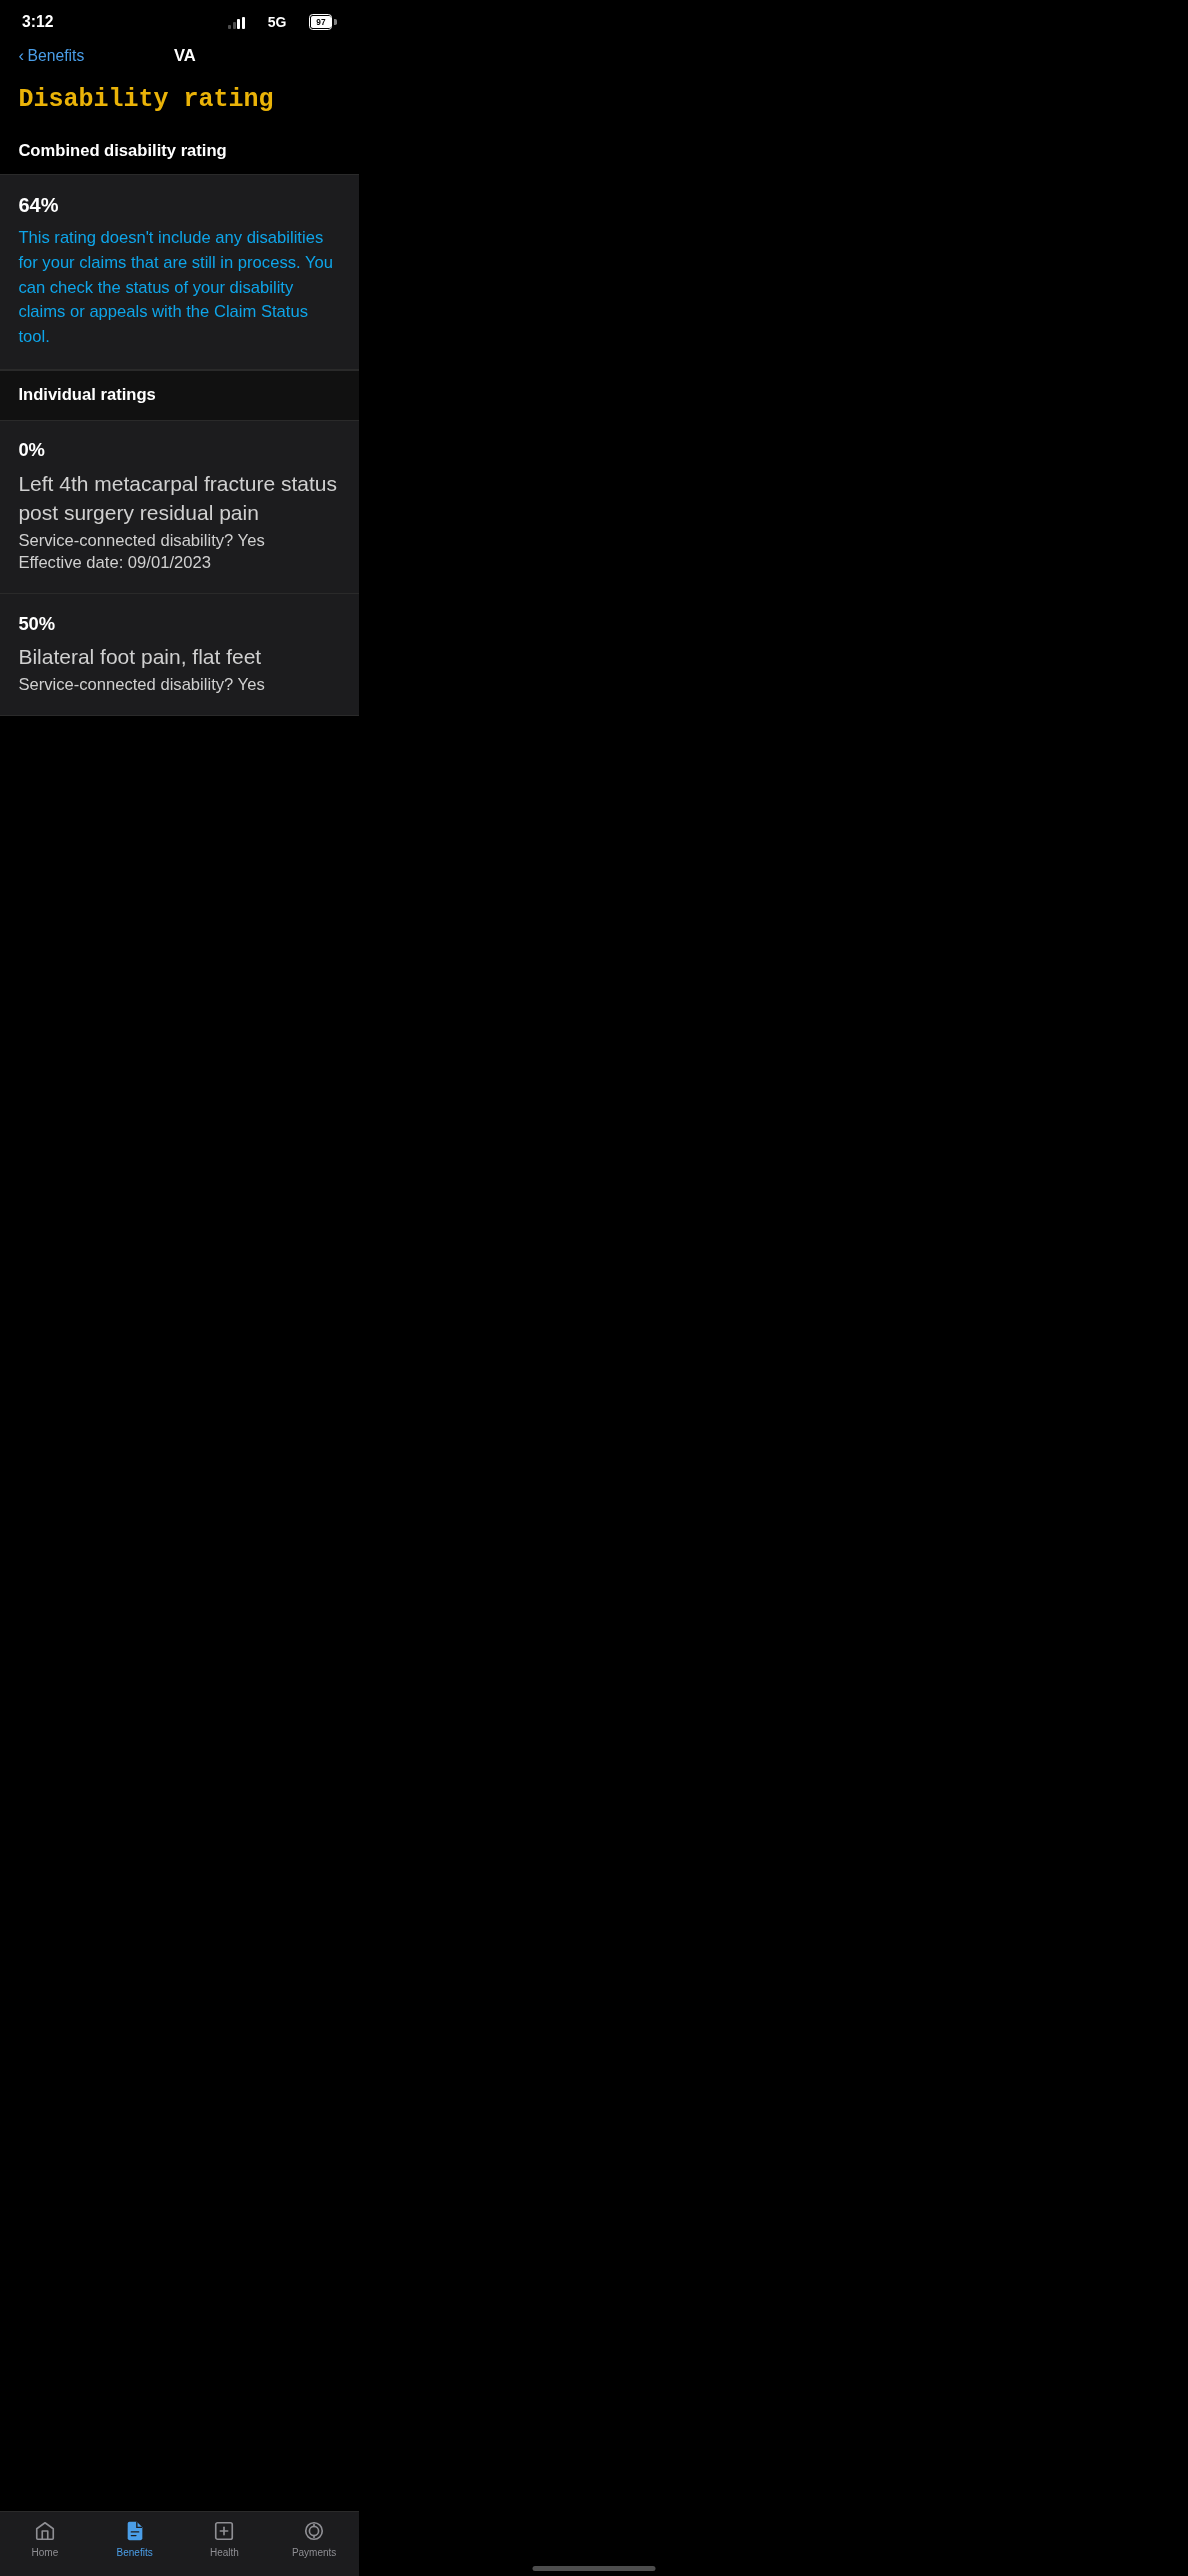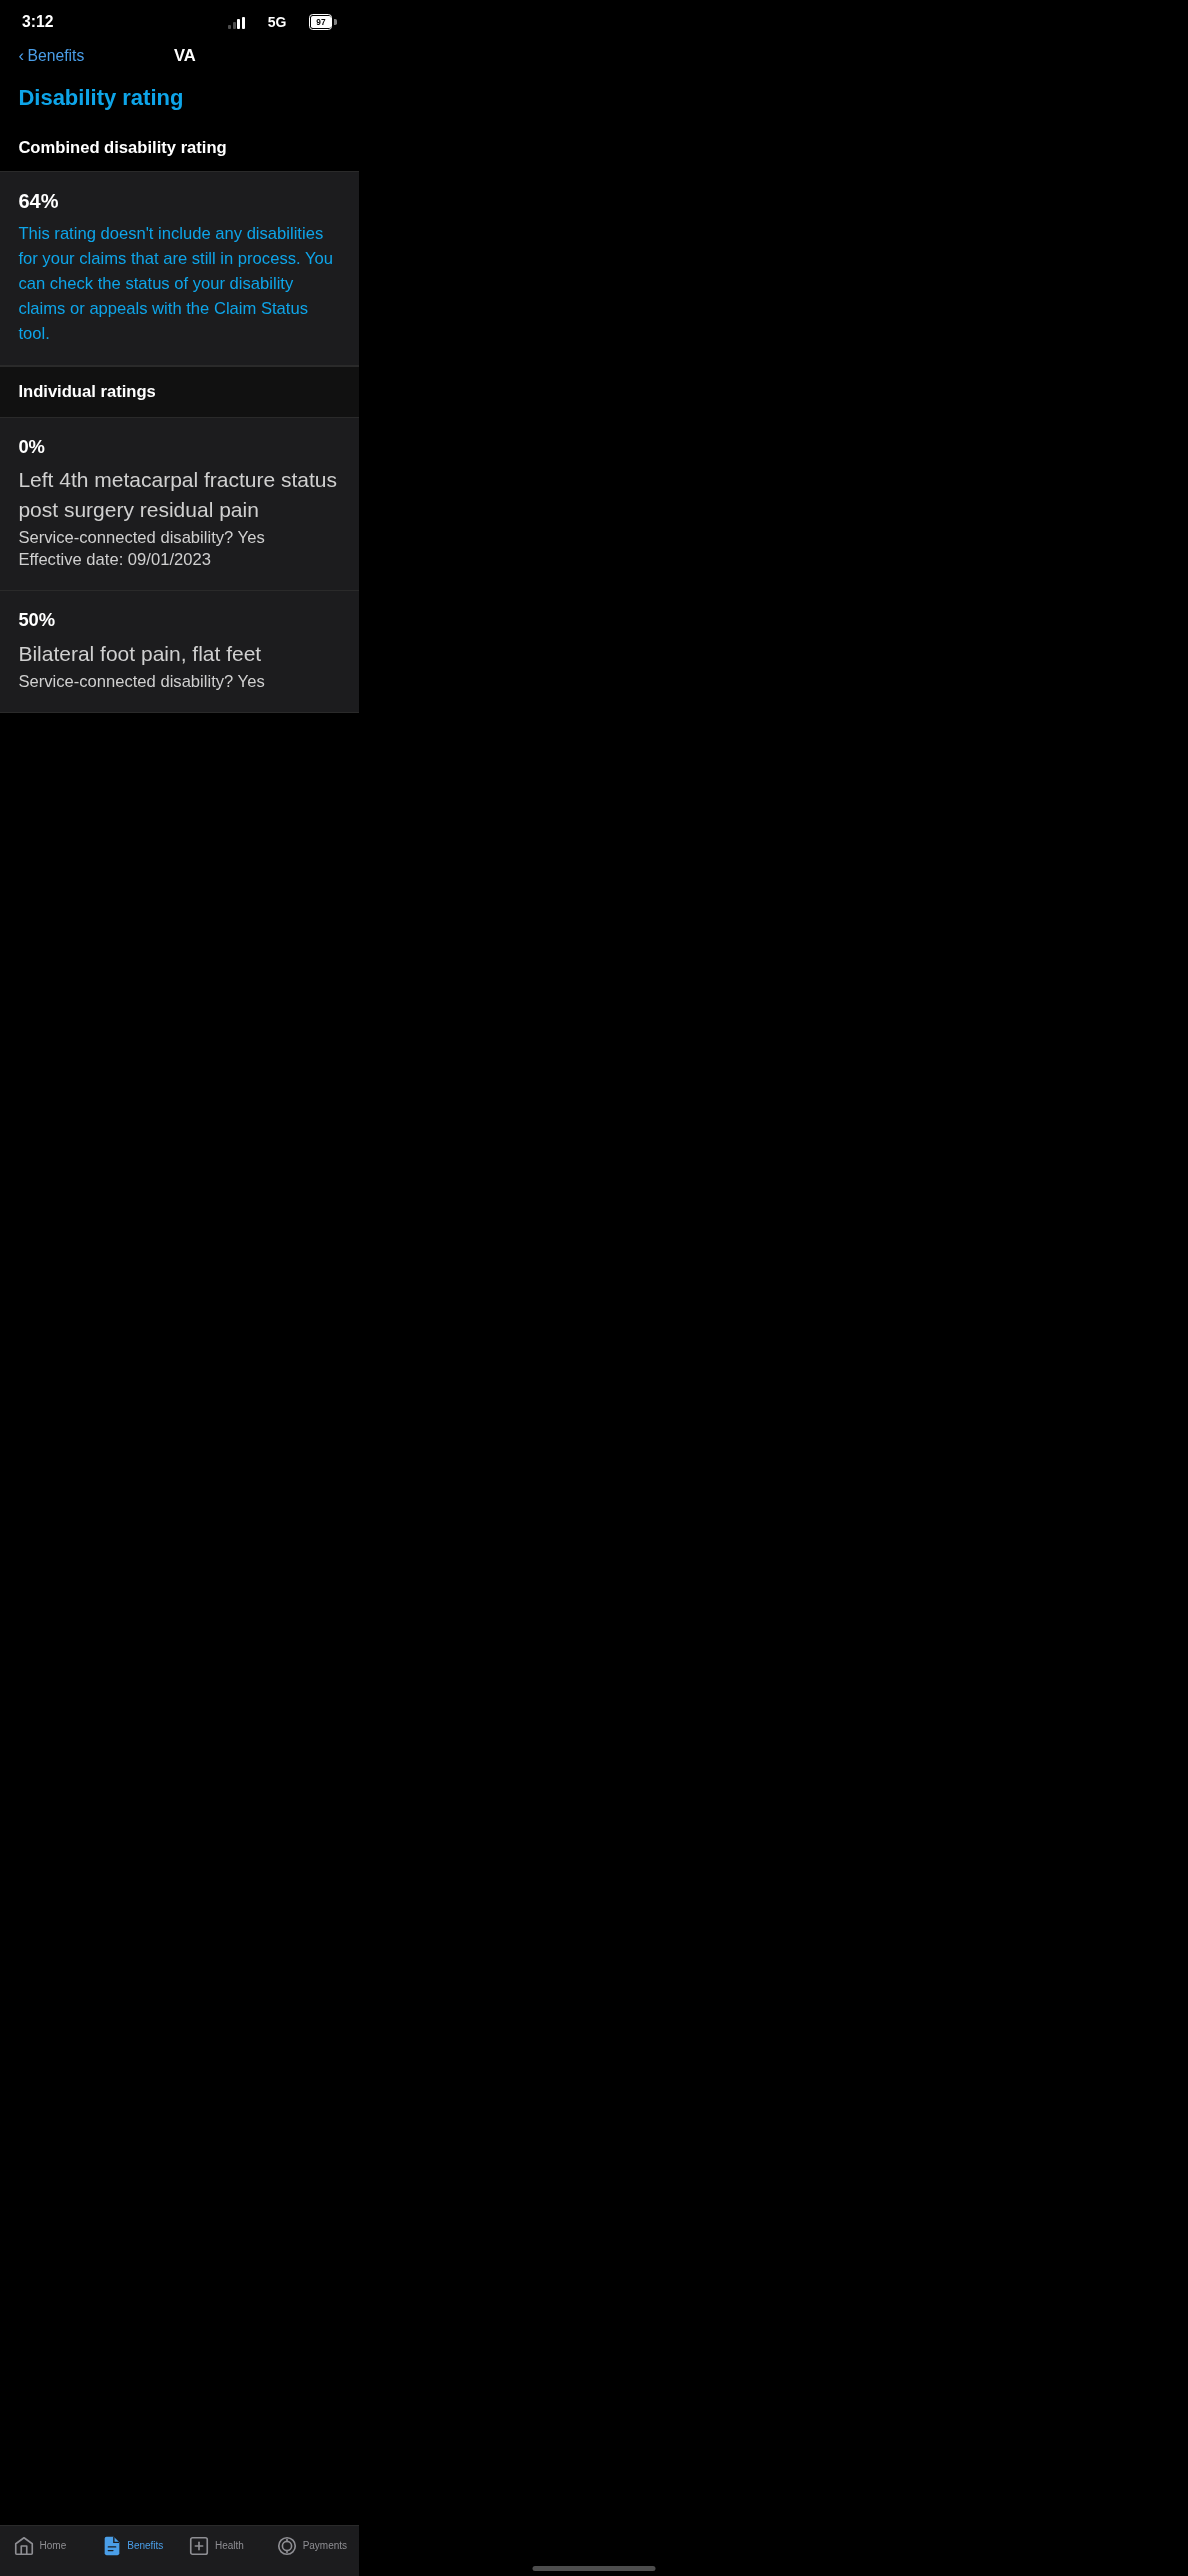--- a/index.html
+++ b/index.html
@@ -141,24 +141,25 @@
       margin-right: 55px;
     }
 
     
     .page-title {
       padding: 9.2px 18.4px 14.7px 18.4px;
       background: #000;
     }
 
     .page-title h1 {
-      font-size: 22px;
+      font-size: 25px;
       font-weight: 800;
-      color: #0ea5e9;
+      color: #eab308;
       line-height: 1.1;
+      font-family: Liberation Mono, monospace;
     }
 
     
     .section-header {
       padding: 13px 18.4px 13px 18.4px;
       background: #000;
       border-bottom: 0.9px solid #2a2a2a;
     }
 
     .section-header-title {
@@ -237,21 +238,21 @@
       background: #1c1c1e;
       border-top: 0.9px solid #2a2a2a;
       display: flex;
       justify-content: space-around;
       align-items: center;
       padding: 7.4px 0 18.4px 0;
     }
 
     .tab-item {
       display: flex;
-      flex-direction: row;
+      flex-direction: column;
       align-items: center;
       gap: 3.7px;
       cursor: pointer;
       min-width: 64px;
     }
 
     .tab-icon {
       width: 24px;
       height: 24px;
       display: flex;

